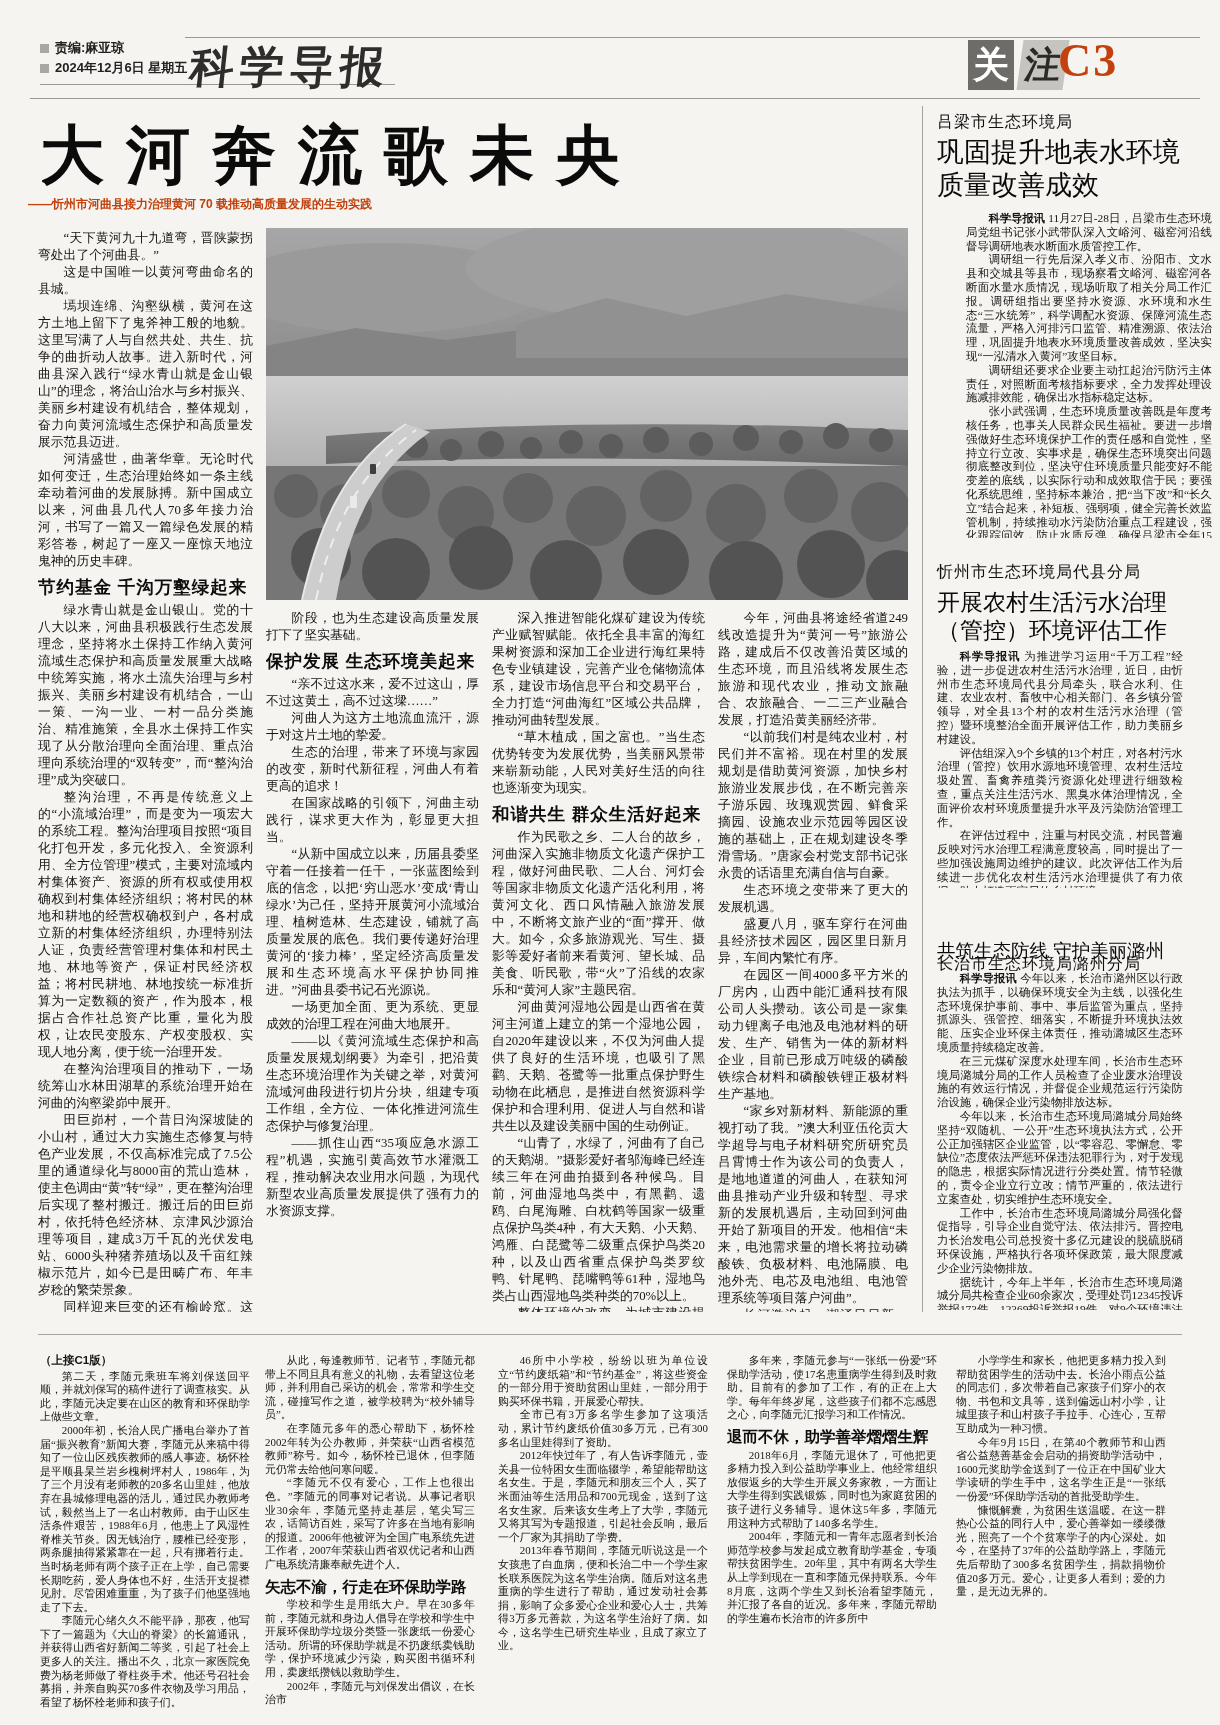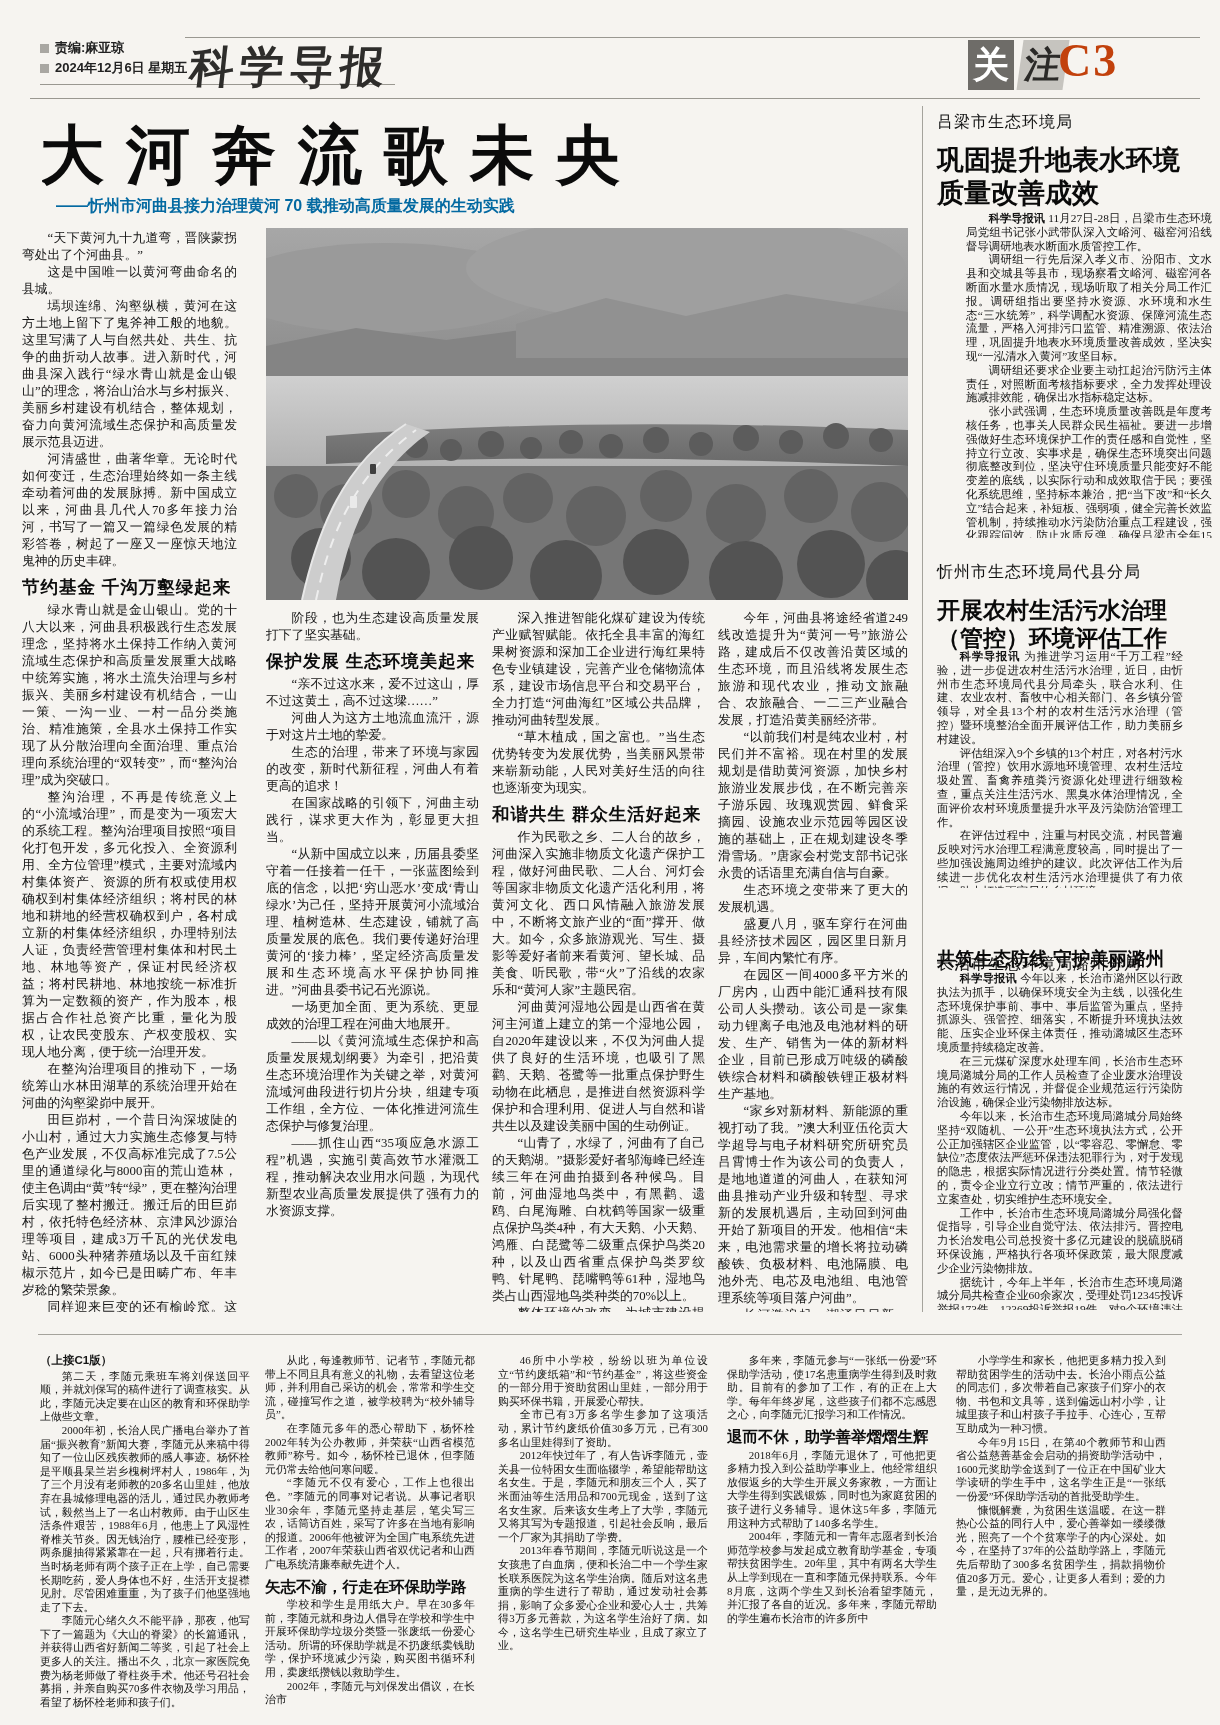--- a/index.html
+++ b/index.html
@@ -21,35 +21,35 @@
   .blk{width:46px;height:50px;display:flex;align-items:center;justify-content:center;
     font-size:36px;font-weight:bold;font-family:"Liberation Sans",sans-serif;}
   .blk1{background:#6e6c68;color:#fff;margin-right:6px;}
   .blk2{background:#c6c4bf;color:#2b2a28;transform:skewX(-8deg);}
   .pageno{position:absolute;left:1058px;top:34px;font-size:46px;font-weight:bold;
     font-family:"Liberation Serif",serif;color:#c2410c;letter-spacing:2px;}
   
   .lead-hl{position:absolute;left:40px;top:112px;width:880px;
     font-family:"Liberation Sans","DejaVu Sans",sans-serif;font-weight:900;
     font-size:64px;letter-spacing:22px;color:#0b0b0b;white-space:nowrap;}
-  .lead-sub{position:absolute;left:56px;top:196px;width:880px;
-    font-family:"Liberation Sans",sans-serif;font-weight:bold;font-size:16px;color:#0369a1;}
+  .lead-sub{position:absolute;left:28px;top:196px;width:880px;
+    font-family:"Liberation Sans",sans-serif;font-weight:bold;font-size:12px;color:#c2410c;}
   
   .col{position:absolute;text-align:justify;overflow:hidden;}
   .main-col{font-size:12.8px;line-height:17px;}
   .col p{margin:0;text-indent:2em;}
   .col-subhead{font-family:"Liberation Sans","DejaVu Sans",sans-serif;font-weight:bold;
     font-size:17.5px;margin:9px 0 6px;text-indent:0;letter-spacing:1px;color:#0d0d0d;}
   .cont-mark{font-weight:bold;text-indent:0;margin-bottom:2px;font-family:"Liberation Sans",sans-serif;font-size:11.5px;}
   
   .lead-photo{position:absolute;left:266px;top:228px;width:642px;height:372px;
     background:#b9b7b2;overflow:hidden;filter:grayscale(1);}
   
   .sb-kicker{font-family:Liberation Serif, serif;font-size:16px;color:#111;letter-spacing:1px;}
-  .sb-hl{font-family:"Liberation Sans","DejaVu Sans",sans-serif;font-weight:700;color:#0a0a0a;line-height:1.22;margin-top:8px;}
+  .sb-hl{font-family:"Liberation Sans","DejaVu Sans",sans-serif;font-weight:400;color:#0a0a0a;line-height:1.22;}
   .sb-body{font-size:11.4px;line-height:13.8px;}
   .sb-body b{font-family:"Liberation Sans",sans-serif;font-size:11.2px;}
   
   .bot-col{font-size:10.9px;line-height:13.6px;}
   .bot-col .col-subhead{font-size:15.5px;margin:8px 0 5px;letter-spacing:0;}
   .vline{position:absolute;width:1px;background:#a5a39c;}
   .hline{position:absolute;height:1px;background:#a5a39c;}
 </style>
 </head>
 <body>
@@ -133,21 +133,21 @@
         <circle cx="630" cy="352" r="30"></circle>
     </g>
     <path d="M36,372 C52,300 78,236 140,196 L164,204 C104,246 82,306 70,372 Z" fill="#cfcdc9"></path>
     <path d="M50,372 C64,306 88,248 150,202" stroke="#efeeec" stroke-width="2" stroke-dasharray="10 8" fill="none"></path>
     <path d="M36,372 C52,300 78,236 140,196" stroke="#e8e7e5" stroke-width="2" fill="none"></path>
     <rect x="84" y="268" width="7" height="12" rx="1" fill="#eceae8"></rect>
     <rect x="104" y="236" width="6" height="10" rx="1" fill="#403f3d"></rect>
   </svg>
 </div>
 
-<div class="col main-col" style="left:22px;top:230px;width:215px;height:1082px;">
+<div class="col main-col" style="left:38px;top:230px;width:215px;height:1082px;">
     <p>“天下黄河九十九道弯，晋陕蒙拐弯处出了个河曲县。”</p>
     <p>这是中国唯一以黄河弯曲命名的县城。</p>
     <p>墕坝连绵、沟壑纵横，黄河在这方土地上留下了鬼斧神工般的地貌。这里写满了人与自然共处、共生、抗争的曲折动人故事。进入新时代，河曲县深入践行“绿水青山就是金山银山”的理念，将治山治水与乡村振兴、美丽乡村建设有机结合，整体规划，奋力向黄河流域生态保护和高质量发展示范县迈进。</p>
     <p>河清盛世，曲著华章。无论时代如何变迁，生态治理始终如一条主线牵动着河曲的发展脉搏。新中国成立以来，河曲县几代人70多年接力治河，书写了一篇又一篇绿色发展的精彩答卷，树起了一座又一座惊天地泣鬼神的历史丰碑。</p>
     <div class="col-subhead">节约基金 千沟万壑绿起来</div>
     <p>绿水青山就是金山银山。党的十八大以来，河曲县积极践行生态发展理念，坚持将水土保持工作纳入黄河流域生态保护和高质量发展重大战略中统筹实施，将水土流失治理与乡村振兴、美丽乡村建设有机结合，一山一策、一沟一业、一村一品分类施治、精准施策，全县水土保持工作实现了从分散治理向全面治理、重点治理向系统治理的“双转变”，而“整沟治理”成为突破口。</p>
     <p>整沟治理，不再是传统意义上的“小流域治理”，而是变为一项宏大的系统工程。整沟治理项目按照“项目化打包开发，多元化投入、全资源利用、全方位管理”模式，主要对流域内村集体资产、资源的所有权或使用权确权到村集体经济组织；将村民的林地和耕地的经营权确权到户，各村成立新的村集体经济组织，办理特别法人证，负责经营管理村集体和村民土地、林地等资产，保证村民经济权益；将村民耕地、林地按统一标准折算为一定数额的资产，作为股本，根据占合作社总资产比重，量化为股权，让农民变股东、产权变股权、实现人地分离，便于统一治理开发。</p>
     <p>在整沟治理项目的推动下，一场统筹山水林田湖草的系统治理开始在河曲的沟壑梁峁中展开。</p>
     <p>田巨峁村，一个昔日沟深坡陡的小山村，通过大力实施生态修复与特色产业发展，不仅高标准完成了7.5公里的通道绿化与8000亩的荒山造林，使主色调由“黄”转“绿”，更在整沟治理后实现了整村搬迁。搬迁后的田巨峁村，依托特色经济林、京津风沙源治理等项目，建成3万千瓦的光伏发电站、6000头种猪养殖场以及千亩红辣椒示范片，如今已是田畴广布、年丰岁稔的繁荣景象。</p>
     <p>同样迎来巨变的还有榆岭窊。这个一度被村民们形容为“兔子来了都不拉屎的地方”，摇身一变成了“全省最美旅游村”“全省3A级乡村旅游示范村”。</p>

